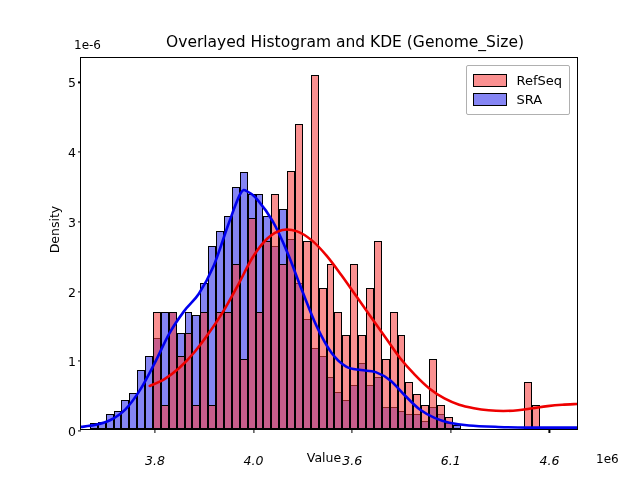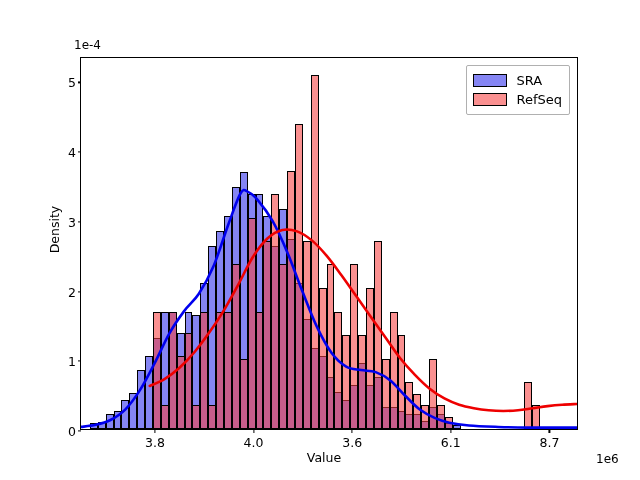--- a/index.html
+++ b/index.html
@@ -27,40 +27,41 @@
   .bar{position:absolute;bottom:0;box-sizing:border-box;border:1px solid #000;}
   .bar.sra{background:rgba(45,45,235,0.58);}
   .bar.ref{background:rgba(247,64,64,0.58);}
 
   svg.kde{position:absolute;left:0;top:0;width:100%;height:100%;overflow:visible;}
 
   .ytick{position:absolute;right:100%;margin-right:5px;font-size:12.5px;color:#000;
          transform:translateY(-50%);white-space:nowrap;}
   .ytickmark{position:absolute;right:100%;width:3.5px;height:1.2px;background:#000;
              transform:translateY(-50%);}
-  .xtick{position:absolute;top:100%;margin-top:6px;font-size:12.5px;color:#000;
-         transform:translateX(-50%);white-space:nowrap;}
+  .xtick{position:absolute;top:100%;margin-top:24px;font-size:12.5px;color:#000;
+         transform:translateX(-50%);white-space:nowrap;font-style:italic;}
   .xtickmark{position:absolute;top:100%;width:1.2px;height:3.5px;background:#000;
              transform:translateX(-50%);}
 
   .legend{position:absolute;right:7px;top:7px;background:#fff;border:1px solid #b0b0b0;
           border-radius:2px;padding:5px 7px 5px 6px;}
   .legrow{display:flex;align-items:center;height:19px;}
   .legsw{width:34px;height:13px;border:1px solid #000;margin-right:9px;box-sizing:border-box;}
   .legsw.sra{background:rgba(45,45,235,0.58);}
   .legsw.ref{background:rgba(247,64,64,0.58);}
   .legtxt{font-size:13px;color:#000;}
 </style>
 </head>
 <body>
 
 <div id="fig">
 
-
-  <div class="yoffset">1e-4</div>
+  <div class="title"><span class="ttxt">Overlayed Histogram and KDE (Genome_Size)</span></div>
+
+  <div class="yoffset">1e-6</div>
   <div class="xoffset">1e6</div>
 
   <div class="ylabel">Density</div>
   <div class="xlabel"><span class="xtxt">Value</span></div>
 
   <div class="plot" id="plot">
     <div class="clip" id="clip">
       <div id="bars-sra">
           <div class="bar sra" style="left: 8.87525px; width: 7.88911px; height: 5.57757px;"></div>
           <div class="bar sra" style="left: 16.7644px; width: 7.88911px; height: 6.97196px;"></div>
@@ -175,28 +176,28 @@
     <div id="xticks">
         <div class="xtickmark" style="left: 73.9604px;"></div>
         <div class="xtick" style="left: 73.9604px;">3.8</div>
         <div class="xtickmark" style="left: 172.574px;"></div>
         <div class="xtick" style="left: 172.574px; text-align: center;">4.0</div>
         <div class="xtickmark" style="left: 271.188px;"></div>
         <div class="xtick" style="left: 271.188px;">3.6</div>
         <div class="xtickmark" style="left: 369.802px;"></div>
         <div class="xtick" style="left: 369.802px;">6.1</div>
         <div class="xtickmark" style="left: 468.416px;"></div>
-        <div class="xtick" style="left: 468.416px;">8.7</div>
+        <div class="xtick" style="left: 468.416px;">4.6</div>
       </div>
 
     <div class="legend">
+      <div class="legrow">
+        <span class="legsw ref"></span>
+        <span class="legtxt">RefSeq</span>
+      </div>
       <div class="legrow">
         <span class="legsw sra"></span>
         <span class="legtxt">SRA</span>
       </div>
-      <div class="legrow">
-        <span class="legsw ref"></span>
-        <span class="legtxt">RefSeq</span>
-      </div>
     </div>
   </div>
 
 </div>
 
 </body></html>

